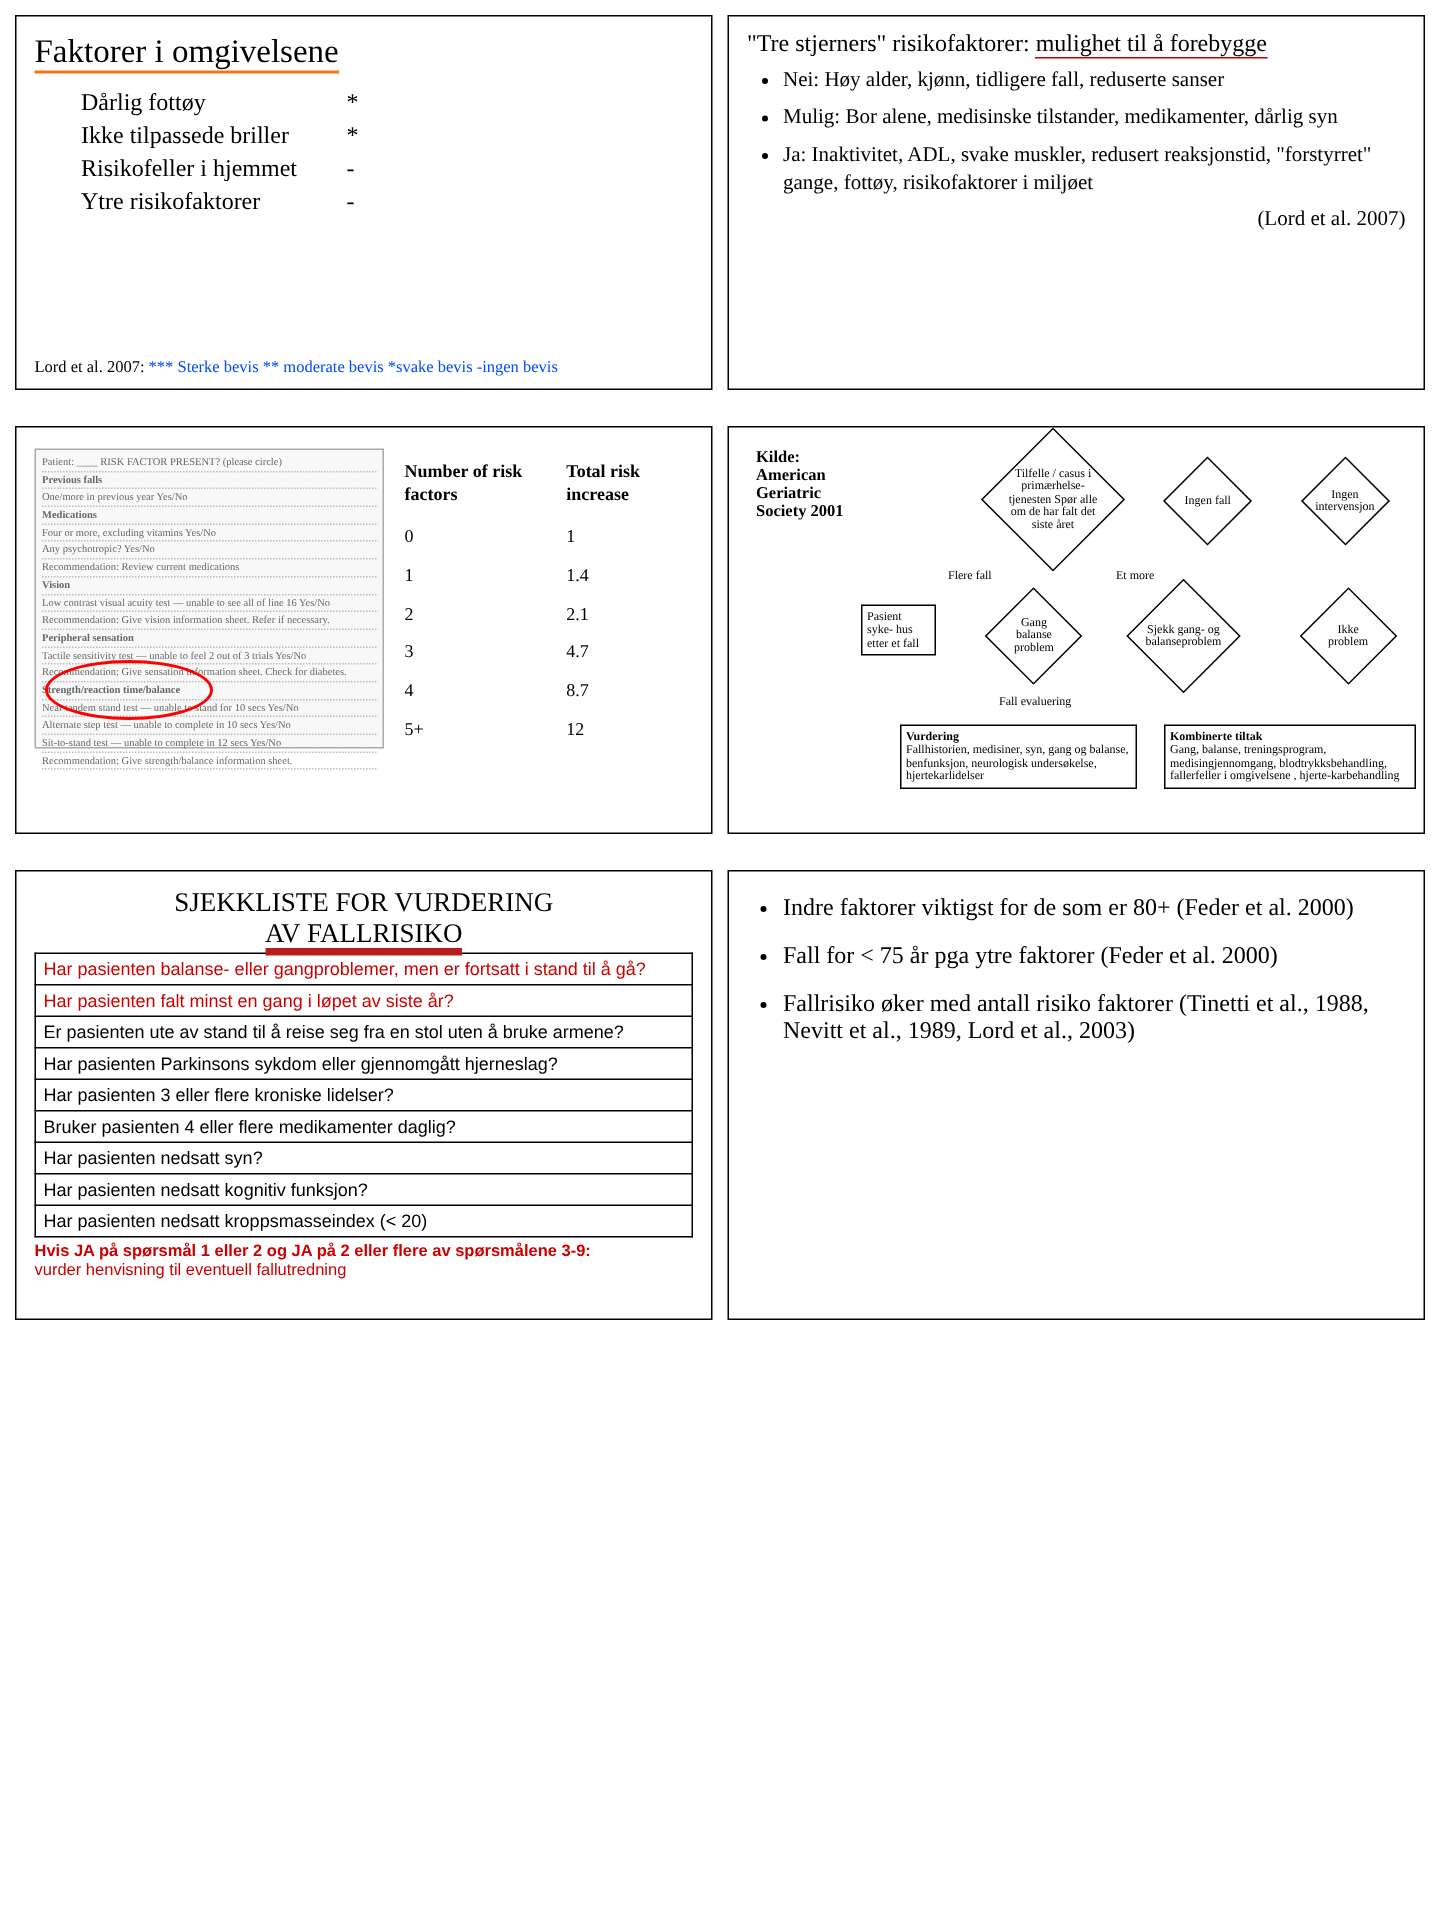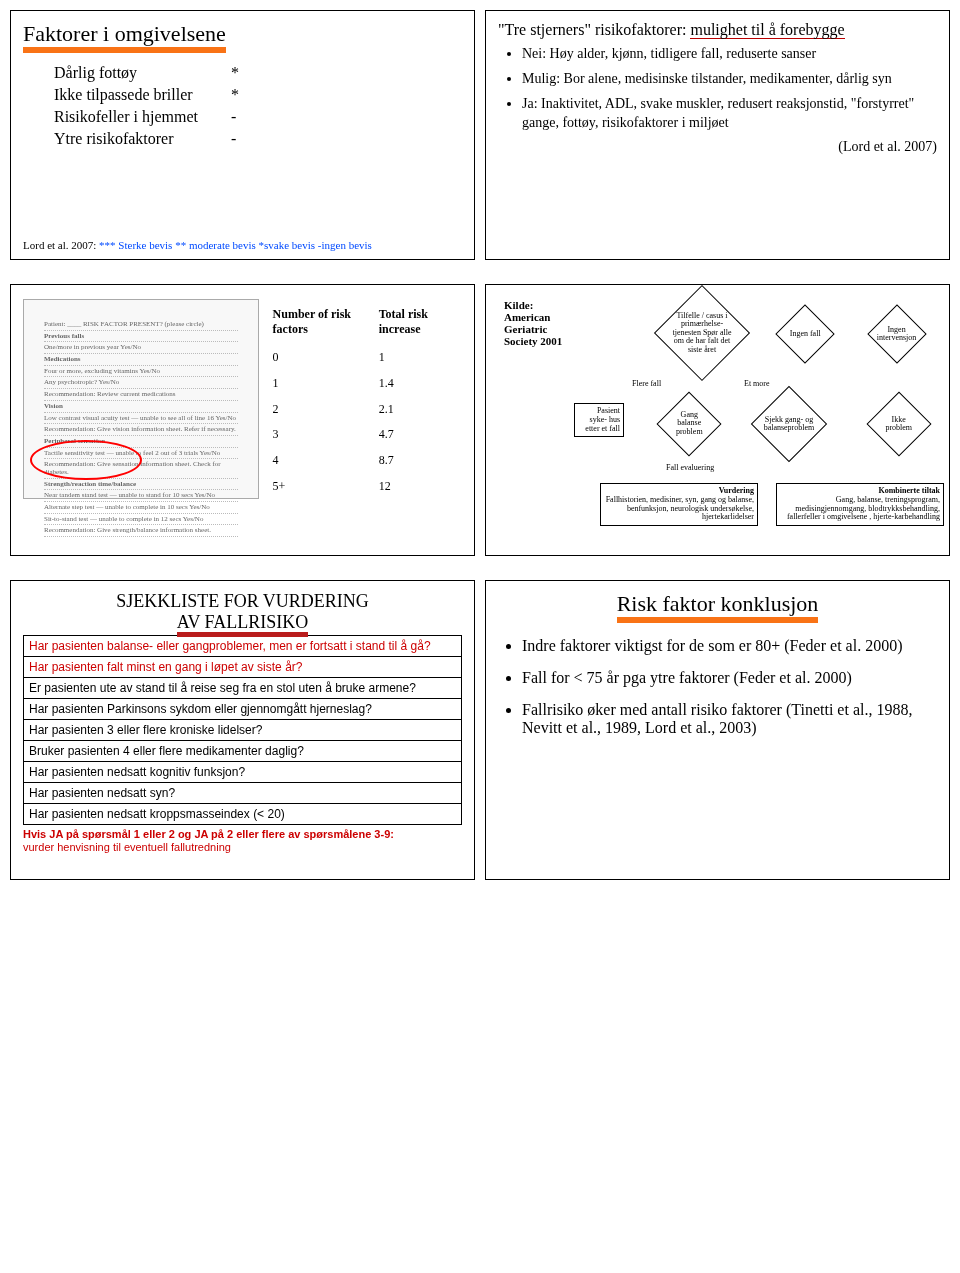--- a/index.html
+++ b/index.html
@@ -12,40 +12,40 @@
   .slide{
     border:1px solid #000;
     width:468px;min-height:180px;
     box-sizing:border-box;
     padding:10px 12px 10px 12px;
     position:relative;
   }
   .slide.tall{min-height:260px}
   h2.title{
     margin:0 0 8px 0;font-size:22px;font-weight:400;
-    border-bottom:6px solid #f97316;display:inline-block;
+    border-bottom:2px solid #f97316;display:inline-block;
     padding-bottom:0;
   }
   .quote-title{font-size:16px;margin:0 0 6px 0;font-weight:400}
   .quote-title .ul{border-bottom:1px solid #b00}
   ul.bul{margin:4px 0 0 24px;padding:0;font-size:14px;line-height:1.35}
   ul.bul li{margin-bottom:6px}
   .cite{text-align:right;font-size:14px;margin-top:6px}
   .legend{font-size:11px;margin-top:10px}
   .legend .blue{color:#004aff}
   .fac-tab{font-size:16px;margin-left:28px}
   .fac-tab td:first-child{padding-right:30px}
   
   .qs-title{font-size:12px;text-align:center;margin:0}
   .qs-wrap{display:flex;gap:6px;margin-top:4px}
   .qs-img{
     width:280px;height:200px;
     border:1px solid #aaa;background:#f8f8f8;
     font-size:7px;line-height:1.1;color:#666;
-    padding:20px;box-sizing:border-box;
+    padding:4px;box-sizing:border-box;
     display:flex;flex-direction:column;gap:1px;
     position:relative;
   }
   .qs-img .r{border-bottom:1px dotted #bbb;padding:1px 0}
   .qs-circle{
     position:absolute;left:6px;bottom:18px;
     width:108px;height:36px;border:2px solid red;border-radius:50%;
   }
   .risk-tab{font-size:12px;border-collapse:collapse}
   .risk-tab th,.risk-tab td{text-align:left;padding:2px 8px}
@@ -54,21 +54,21 @@
   .kilde{position:absolute;left:6px;top:4px;font-size:11px;font-weight:700;width:70px}
   .dia{
     position:absolute;width:58px;height:58px;
     border:1px solid #000;transform:rotate(45deg);
     display:flex;align-items:center;justify-content:center;
     background:#fff;
   }
   .dia span{transform:rotate(-45deg);text-align:center;padding:2px;line-height:1.05}
   .box{
     position:absolute;border:1px solid #000;
-    padding:3px;text-align:right;background:#fff;
+    padding:3px;text-align:left;background:#fff;
     line-height:1.1;
   }
   .lbl{position:absolute;font-weight:400}
   
   .chk-title{font-size:18px;text-align:center;margin:0;font-weight:400}
   .chk-title .ul{border-bottom:5px solid #b91c1c}
   .chk{width:100%;border-collapse:collapse;font-family:Arial,sans-serif;font-size:12px;margin-top:2px}
   .chk td{border:1px solid #000;padding:3px 5px}
   .chk td.red{color:#c00}
   .ftr{color:#c00;font-family:Arial,sans-serif;font-size:11px;margin-top:3px;line-height:1.15}
@@ -236,36 +236,35 @@
       <tr>
             <td>Har pasienten Parkinsons sykdom eller gjennomgått hjerneslag?</td>
           </tr>
       <tr>
             <td>Har pasienten 3 eller flere kroniske lidelser?</td>
           </tr>
       <tr>
             <td>Bruker pasienten 4 eller flere medikamenter daglig?</td>
           </tr>
       <tr>
+            <td>Har pasienten nedsatt syn?</td>
+          </tr>
+      <tr>
             <td>Har pasienten nedsatt kognitiv funksjon?</td>
-          </tr>
-      <tr>
-            <td>Har pasienten nedsatt syn?</td>
           </tr>
       <tr>
             <td>Har pasienten nedsatt kroppsmasseindex (&lt; 20)</td>
           </tr>
     </tbody>
       </table>
     <div class="ftr">
       <b>Hvis JA på spørsmål 1 eller 2  og  JA på 2 eller flere av spørsmålene 3-9:</b><br><span>vurder henvisning til eventuell fallutredning</span>
     </div>
   </div>
 
   <div class="slide" style="min-height:300px">
-    <div style="text-align:center"><h2 class="title">Risk faktor konklusjon</h2></div>
     <ul class="big">
       <li>Indre faktorer viktigst for de som er 80+ (Feder et al. 2000)</li>
       <li>Fall for &lt; 75 år pga ytre faktorer (Feder et al. 2000)</li>
       <li>Fallrisiko øker med antall risiko faktorer (Tinetti et al., 1988, Nevitt et al., 1989, Lord et al., 2003)</li>
     </ul>
   </div>
 </div>
 
 </body></html>

